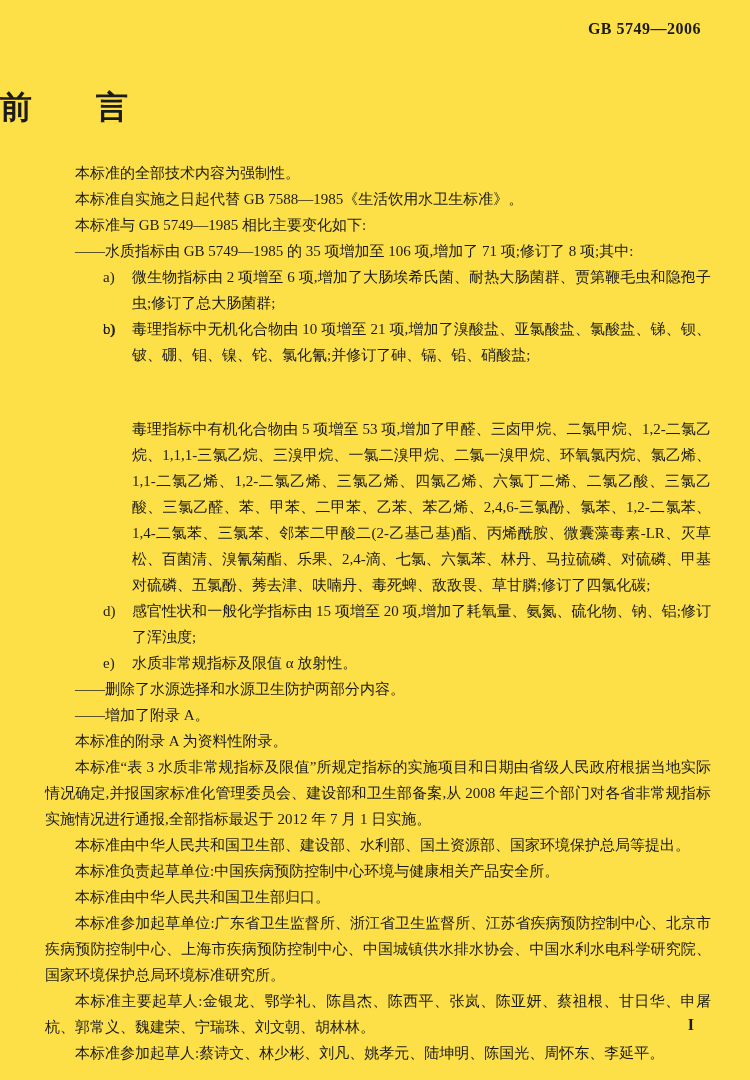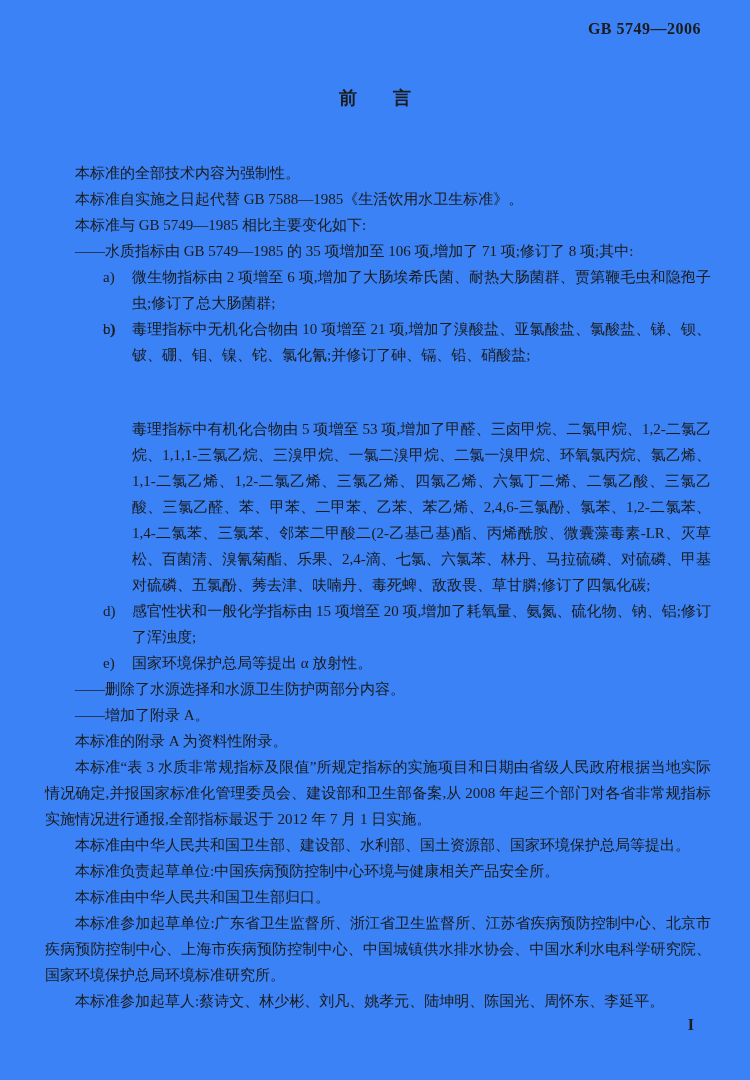--- a/index.html
+++ b/index.html
@@ -5,41 +5,40 @@
   html, body {
     margin: 0;
     padding: 0;
     background: #e8e8e6;
   }
   .page {
     position: relative;
     width: 750px;
     height: 1080px;
     margin: 0 auto;
-    background: #3b82f6;
+    background: #fde047;
     font-family: "Liberation Serif", "DejaVu Serif", serif;
     color: #1b1b1b;
     overflow: hidden;
   }
   .doc-code {
     position: absolute;
     top: 20px;
     right: 49px;
     font-size: 16px;
     font-weight: bold;
     letter-spacing: 0.5px;
     white-space: nowrap;
   }
   .doc-title {
     position: absolute;
     top: 86px;
     left: 0;
     width: 100%;
-    text-align: center;
-    font-size: 18px;
+    font-size: 32px;
     font-weight: bold;
   }
   .content {
     position: absolute;
     left: 45px;
     top: 160px;
     width: 666px;
     font-size: 15px;
     line-height: 26px;
     text-align: justify;
@@ -94,31 +93,32 @@
       <span class="li-label">c)</span>
       <span>毒理指标中无机化合物由 10 项增至 21 项,增加了溴酸盐、亚氯酸盐、氯酸盐、锑、钡、铍、硼、钼、镍、铊、氯化氰;并修订了砷、镉、铅、硝酸盐;</span>
     </div>
     <div class="li-cont">毒理指标中有机化合物由 5 项增至 53 项,增加了甲醛、三卤甲烷、二氯甲烷、1,2-二氯乙烷、1,1,1-三氯乙烷、三溴甲烷、一氯二溴甲烷、二氯一溴甲烷、环氧氯丙烷、氯乙烯、1,1-二氯乙烯、1,2-二氯乙烯、三氯乙烯、四氯乙烯、六氯丁二烯、二氯乙酸、三氯乙酸、三氯乙醛、苯、甲苯、二甲苯、乙苯、苯乙烯、2,4,6-三氯酚、氯苯、1,2-二氯苯、1,4-二氯苯、三氯苯、邻苯二甲酸二(2-乙基己基)酯、丙烯酰胺、微囊藻毒素-LR、灭草松、百菌清、溴氰菊酯、乐果、2,4-滴、七氯、六氯苯、林丹、马拉硫磷、对硫磷、甲基对硫磷、五氯酚、莠去津、呋喃丹、毒死蜱、敌敌畏、草甘膦;修订了四氯化碳;</div>
     <div class="li">
       <span class="li-label">d)</span>
       <span>感官性状和一般化学指标由 15 项增至 20 项,增加了耗氧量、氨氮、硫化物、钠、铝;修订了浑浊度;</span>
     </div>
     <div class="li">
       <span class="li-label">e)</span>
-      <span>国家环境保护总局等提出 α 放射性。</span>
+      <span>水质非常规指标及限值 α 放射性。</span>
     </div>
 
     <div class="dash">——删除了水源选择和水源卫生防护两部分内容。</div>
     <div class="dash">——增加了附录 A。</div>
 
     <div class="para">本标准的附录 A 为资料性附录。</div>
     <div class="para">本标准“表 3 水质非常规指标及限值”所规定指标的实施项目和日期由省级人民政府根据当地实际情况确定,并报国家标准化管理委员会、建设部和卫生部备案,从 2008 年起三个部门对各省非常规指标实施情况进行通报,全部指标最迟于 2012 年 7 月 1 日实施。</div>
     <div class="para">本标准由中华人民共和国卫生部、建设部、水利部、国土资源部、国家环境保护总局等提出。</div>
     <div class="para">本标准负责起草单位:中国疾病预防控制中心环境与健康相关产品安全所。</div>
     <div class="para">本标准由中华人民共和国卫生部归口。</div>
     <div class="para">本标准参加起草单位:广东省卫生监督所、浙江省卫生监督所、江苏省疾病预防控制中心、北京市疾病预防控制中心、上海市疾病预防控制中心、中国城镇供水排水协会、中国水利水电科学研究院、国家环境保护总局环境标准研究所。</div>
+    <div class="para">本标准主要起草人:金银龙、鄂学礼、陈昌杰、陈西平、张岚、陈亚妍、蔡祖根、甘日华、申屠杭、郭常义、魏建荣、宁瑞珠、刘文朝、胡林林。</div>
     <div class="para">本标准参加起草人:蔡诗文、林少彬、刘凡、姚孝元、陆坤明、陈国光、周怀东、李延平。</div>
 
   </div>
 
   <div class="page-num">I</div>
 
 </div>
 
 </body></html>

